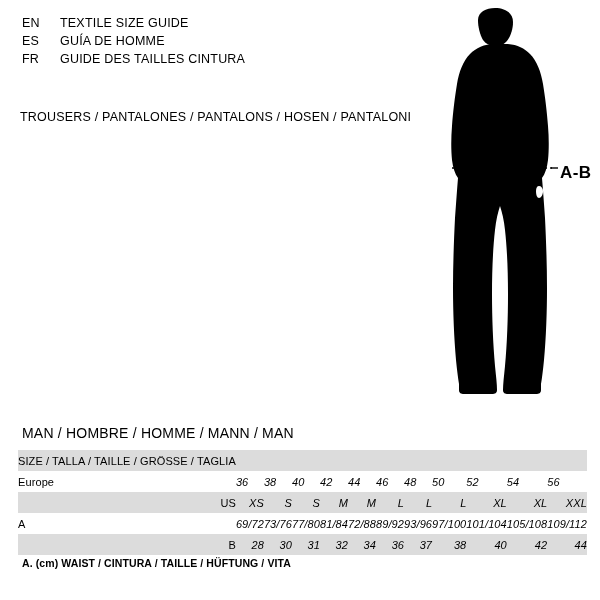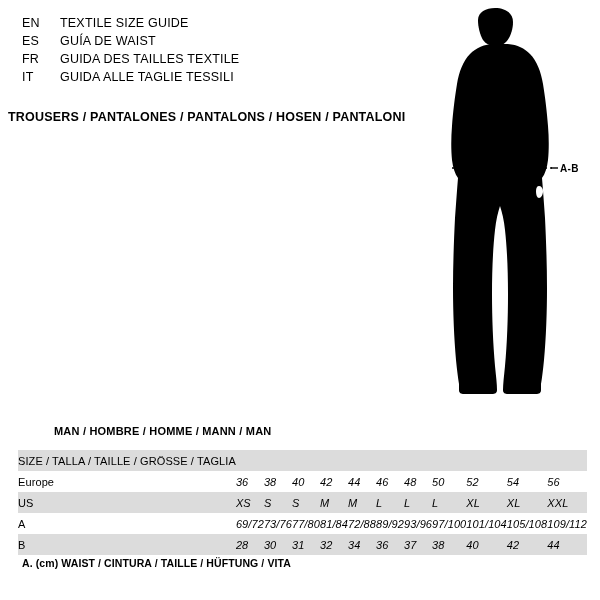--- a/index.html
+++ b/index.html
@@ -39,56 +39,55 @@
   .lang-code {
     width: 38px;
     flex: 0 0 38px;
   }
   .lang-title {
     flex: 1 1 auto;
   }
 
   .sub-title {
     position: absolute;
-    left: 8px;
+    left: 20px;
     top: 110px;
     font-size: 12.5px;
-    font-weight: bold;
+    font-weight: normal;
     letter-spacing: 0.2px;
   }
 
   
   .figure-area {
     position: absolute;
     left: 400px;
     top: 8px;
     width: 200px;
     height: 400px;
   }
   .figure-area svg {
     display: block;
   }
   .ab-label {
     position: absolute;
     left: 160px;
     top: 155px;
-    font-size: 10px;
+    font-size: 17px;
     font-weight: bold;
     letter-spacing: 0.4px;
   }
 
   
   .table-title {
     position: absolute;
     left: 22px;
     top: 425px;
-    font-size: 11px;
-    font-weight: bold;
+    font-size: 14px;
+    font-weight: normal;
     letter-spacing: 0.2px;
-    margin-left: 32px;
   }
 
   table.size-table {
     position: absolute;
     left: 18px;
     top: 450px;
     width: 566px;
     border-collapse: collapse;
     font-size: 11px;
     letter-spacing: 0.1px;
@@ -97,20 +96,21 @@
     padding: 2px 0 2px 0;
     height: 17px;
     vertical-align: middle;
     white-space: nowrap;
   }
   table.size-table tr.head td {
     font-weight: normal;
   }
   table.size-table tr.shaded td {
     background: #dcdcdc;
+    text-align: right;
   }
   td.label-col {
     width: 88px;
     padding-left: 4px;
   }
   td.val {
     width: 43px;
     text-align: left;
     font-style: italic;
   }
@@ -133,29 +133,25 @@
 
 <div class="page">
 
   <div class="lang-block">
     <div class="lang-row">
       <span class="lang-code">EN</span>
       <span class="lang-title">TEXTILE SIZE GUIDE</span>
     </div>
     <div class="lang-row">
       <span class="lang-code">ES</span>
-      <span class="lang-title">GUÍA DE WAIST</span>
+      <span class="lang-title">GUÍA DE HOMME</span>
     </div>
     <div class="lang-row">
       <span class="lang-code">FR</span>
-      <span class="lang-title">GUIDA DES TAILLES TEXTILE</span>
-    </div>
-    <div class="lang-row">
-      <span class="lang-code">IT</span>
-      <span class="lang-title">GUIDA ALLE TAGLIE TESSILI</span>
+      <span class="lang-title">GUIDE DES TAILLES CINTURA</span>
     </div>
   </div>
 
   <div class="sub-title">TROUSERS / PANTALONES / PANTALONS / HOSEN / PANTALONI</div>
 
   <div class="figure-area">
     <svg width="200" height="400" viewBox="0 0 200 400">
 
       <path fill="#000000" d="
         M78,12

